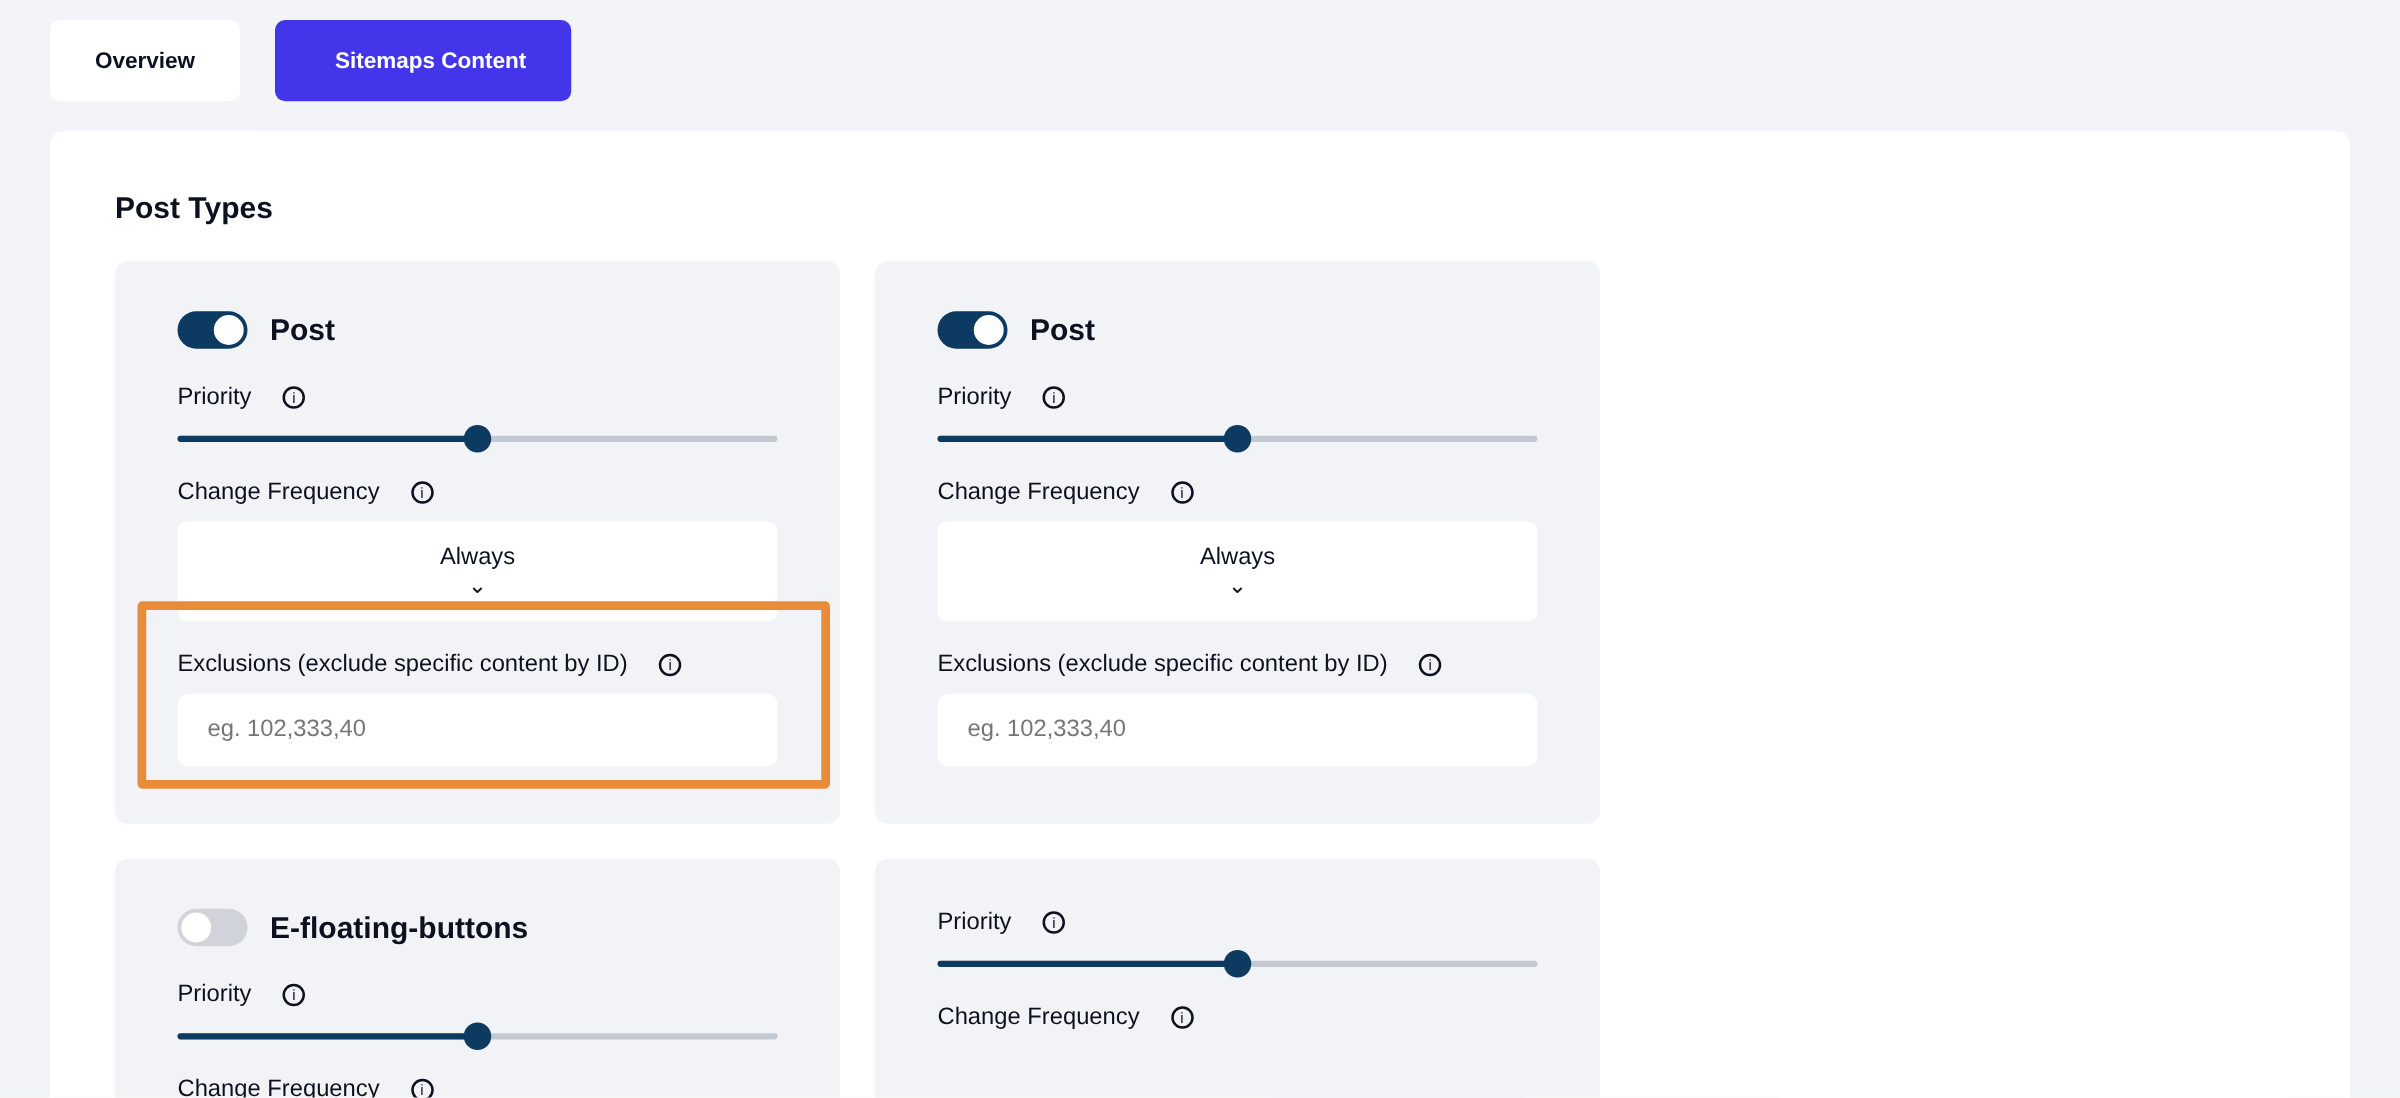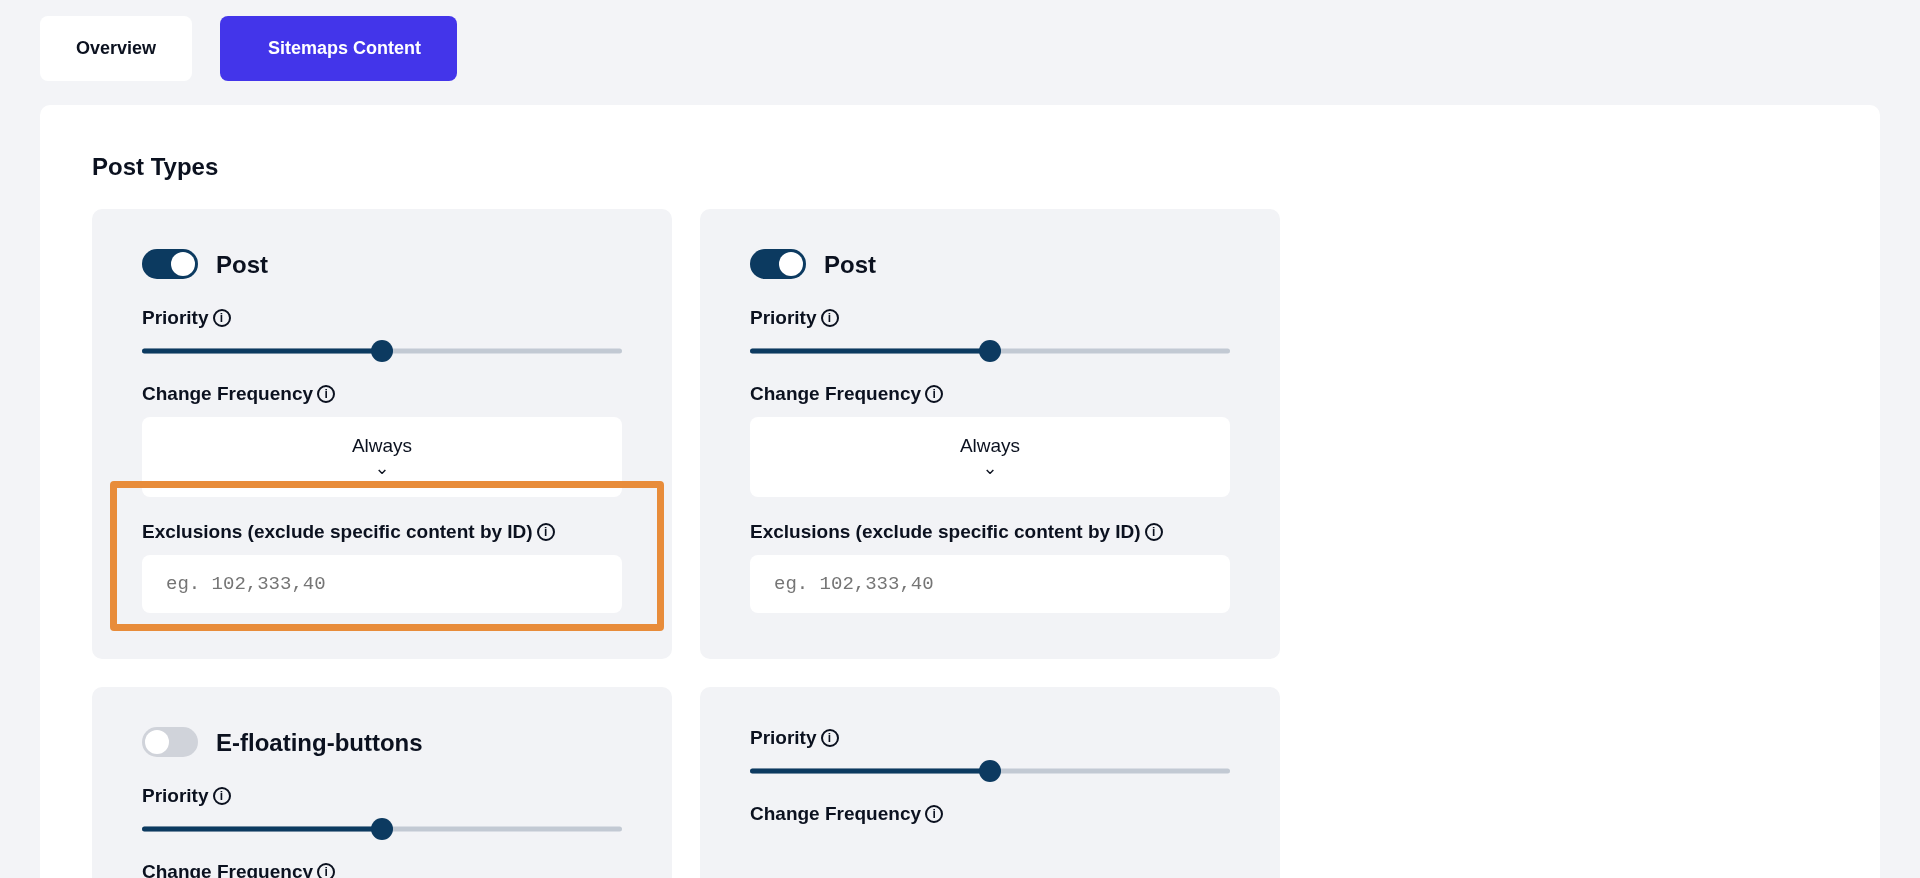--- a/index.html
+++ b/index.html
@@ -14,29 +14,29 @@
   .cards-row { display: flex; gap: 28px; flex-wrap: wrap; }
   .card { width: 580px; background: #f2f3f6; border-radius: 10px; padding: 40px 50px 46px 50px; position: relative; }
   .card-head { display: flex; align-items: flex-end; gap: 18px; margin-bottom: 28px; }
   .toggle { width: 56px; height: 30px; border-radius: 30px; position: relative; cursor: pointer; flex-shrink: 0; }
   .toggle.on { background: #0c3a60; }
   .toggle.off { background: #d0d3da; }
   .toggle .knob { position: absolute; top: 3px; width: 24px; height: 24px; background: #ffffff; border-radius: 50%; }
   .toggle.on .knob { right: 3px; }
   .toggle.off .knob { left: 3px; }
   .card-title { font-size: 24px; font-weight: 700; color: #0b111f; }
-  .label-row { display: flex; align-items: center; gap: 4px; font-size: 19px; font-weight: 700; color: #0b111f; margin-bottom: 12px; }
+  .label-row { display: flex; align-items: center; gap: 25px; font-size: 19px; font-weight: 400; color: #0b111f; margin-bottom: 12px; }
   .info-icon { width: 18px; height: 18px; border: 2px solid #0b111f; border-radius: 50%; display: inline-flex; align-items: center; justify-content: center; font-size: 12px; line-height: 1; }
   .slider { position: relative; height: 20px; margin-bottom: 22px; }
   .slider .track { position: absolute; top: 50%; left: 0; right: 0; height: 5px; background: #c2c9d3; border-radius: 3px; transform: translateY(-50%); }
   .slider .fill  { position: absolute; top: 50%; left: 0; height: 5px; background: #0c3a60; border-radius: 3px; transform: translateY(-50%); }
   .slider .thumb { position: absolute; top: 50%; width: 22px; height: 22px; background: #0c3a60; border-radius: 50%; transform: translate(-50%, -50%); }
   .select { background: #ffffff; border-radius: 8px; display: flex; align-items: center; justify-content: space-between; padding: 18px 24px; font-size: 19px; cursor: pointer; margin-bottom: 24px; flex-direction: column; }
   .chevron { font-size: 18px; color: #0b111f; }
-  .input { width: 100%; background: #ffffff; border: none; border-radius: 8px; padding: 18px 24px; font-size: 19px; color: #6d28d9; outline: none; font-family: Liberation Mono, monospace; }
+  .input { width: 100%; background: #ffffff; border: none; border-radius: 8px; padding: 18px 24px; font-size: 19px; color: #6d28d9; outline: none; }
   .highlight-box { position: absolute; border: 7px solid #e88c3a; border-radius: 4px; left: 18px; right: 8px; pointer-events: none; }
 </style>
 </head>
 <body>
 
 <div class="page">
   <div class="tabs-row">
     <div class="tab tab-inactive">Overview</div>
     <div class="tab tab-active">Sitemaps Content</div>
   </div>

